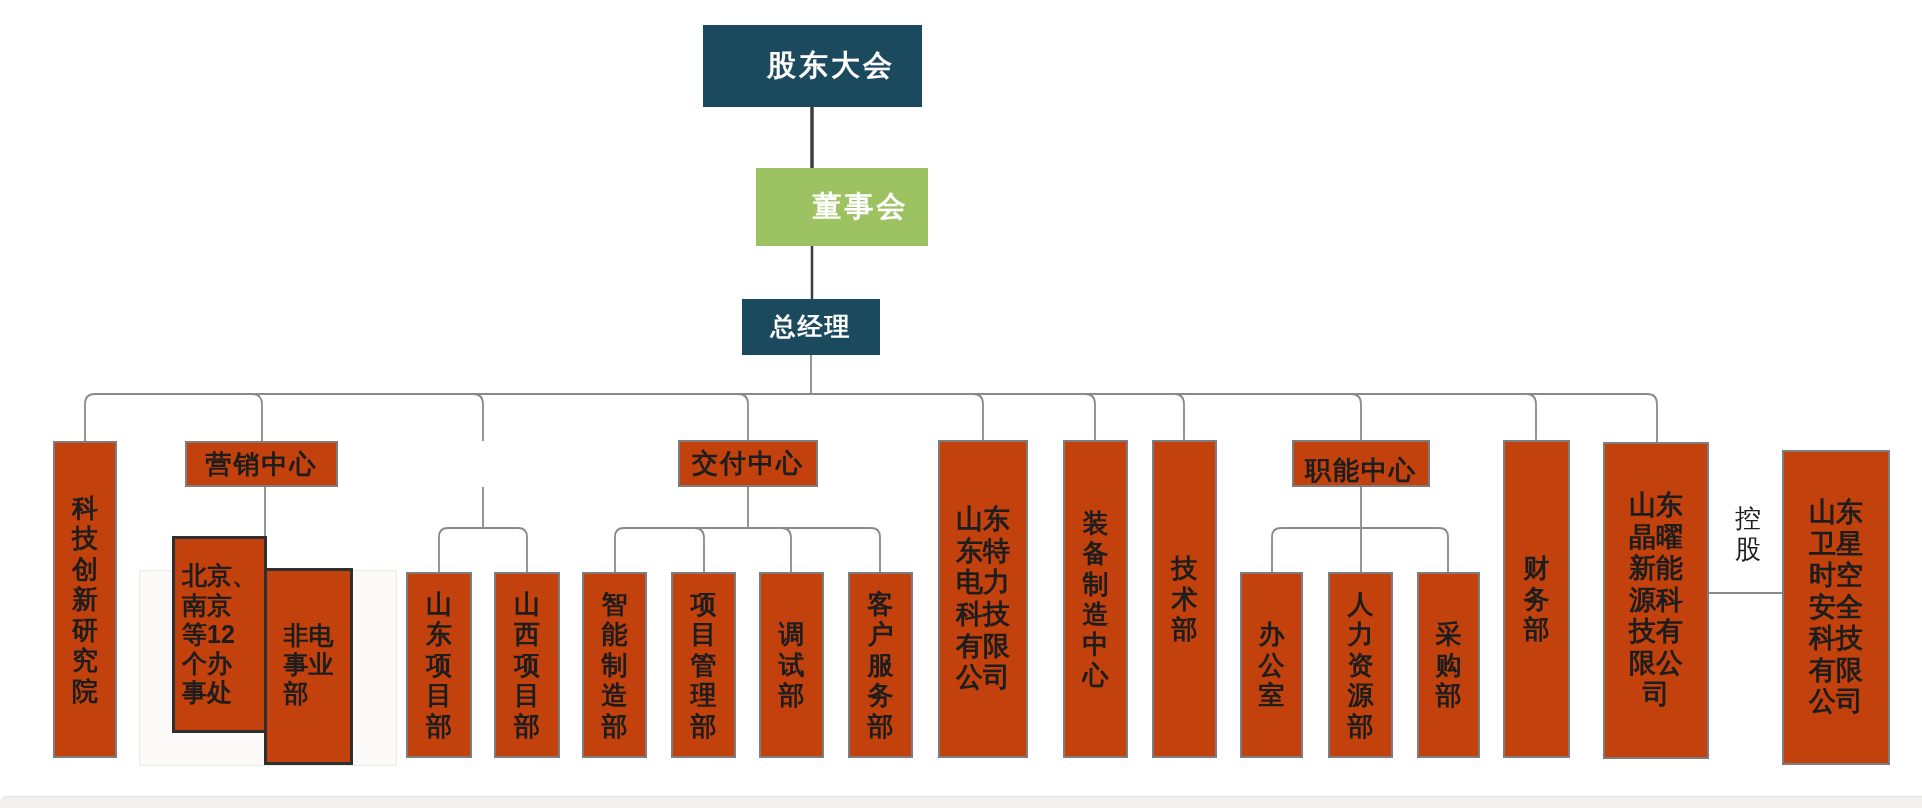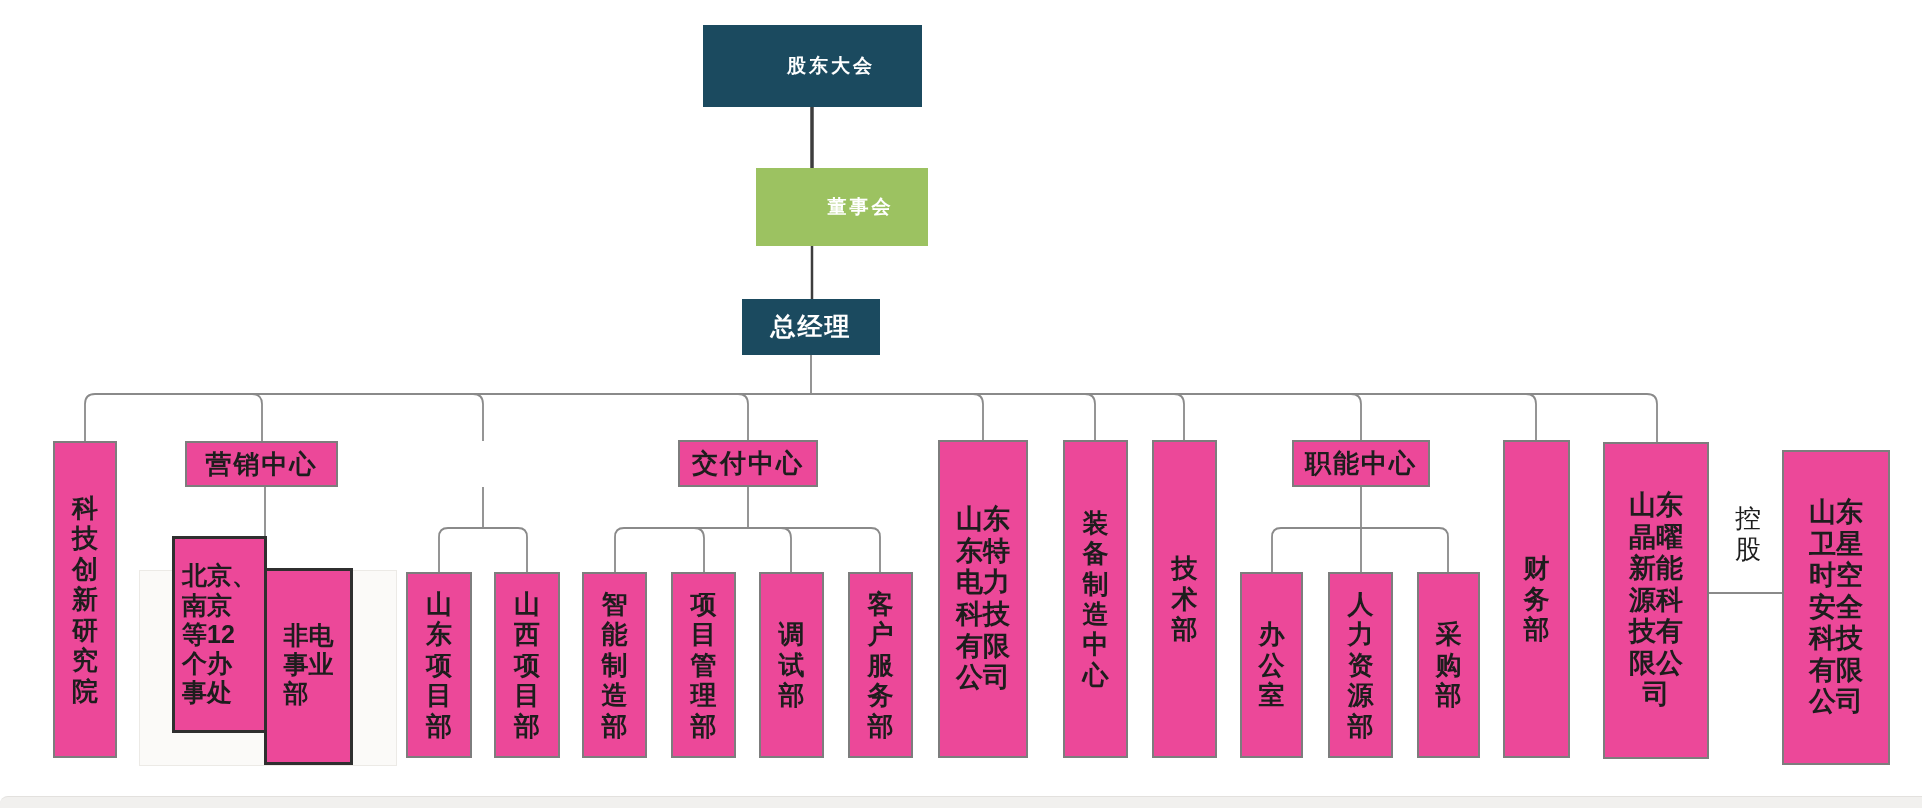--- a/index.html
+++ b/index.html
@@ -2,31 +2,31 @@
 <html><head>
 <meta charset="utf-8">
 <style>
   html,body{margin:0;padding:0;background:#ffffff;}
   #canvas{
     position:relative;width:1922px;height:808px;background:#ffffff;overflow:hidden;
     font-family:"Liberation Sans","DejaVu Sans",sans-serif;color:#1d1d1d;
   }
   #wires{position:absolute;left:0;top:0;width:1922px;height:808px;}
   .box{
-    position:absolute;box-sizing:border-box;background:#ec4899;
+    position:absolute;box-sizing:border-box;background:#c2410c;
     border:2px solid #7d7d7d;display:flex;align-items:center;justify-content:center;
     font-weight:700;z-index:2;
   }
   .lbl{white-space:pre-line;text-align:center;line-height:1.17;}
   .filled{border:none;color:#ffffff;z-index:2;}
   .dark{background:#1b4a5f;}
   .green{background:#9cc261;}
   .hdr{font-size:26px;letter-spacing:2px;}
   .vbox{font-size:26px;}
-  .big27{font-size:19px;letter-spacing:3px;padding-left:37px;}
+  .big27{font-size:29px;letter-spacing:3px;padding-left:37px;}
   .pair{border:3px solid #2f2f2f;z-index:4;}
   .pair .lbl{text-align:left;font-size:25px;}
   .ghost{
     position:absolute;box-sizing:border-box;z-index:1;
     background:#fbfaf8;border:1px solid #eceae6;
   }
   .floating-label{
     position:absolute;z-index:2;font-weight:400;font-size:26px;
     white-space:pre-line;text-align:center;line-height:1.2;color:#1d1d1d;
   }
@@ -125,21 +125,21 @@
 中
 心</span>
   </div>
 
   <div class="box vbox" style="left:1152px;top:440px;width:65px;height:318px;">
     <span class="lbl">技
 术
 部</span>
   </div>
 
-  <div class="box hdr" style="left:1292px;top:440px;width:138px;height:47px;">
+  <div class="box hdr" style="left:1292px;top:440px;width:138px;height:47px;align-items:flex-end;">
     <span class="lbl">职能中心</span>
   </div>
 
   <div class="box vbox" style="left:1503px;top:440px;width:67px;height:318px;">
     <span class="lbl">财
 务
 部</span>
   </div>
 
   <div class="box" style="left:1603px;top:442px;width:106px;height:317px;font-size:27px;">

